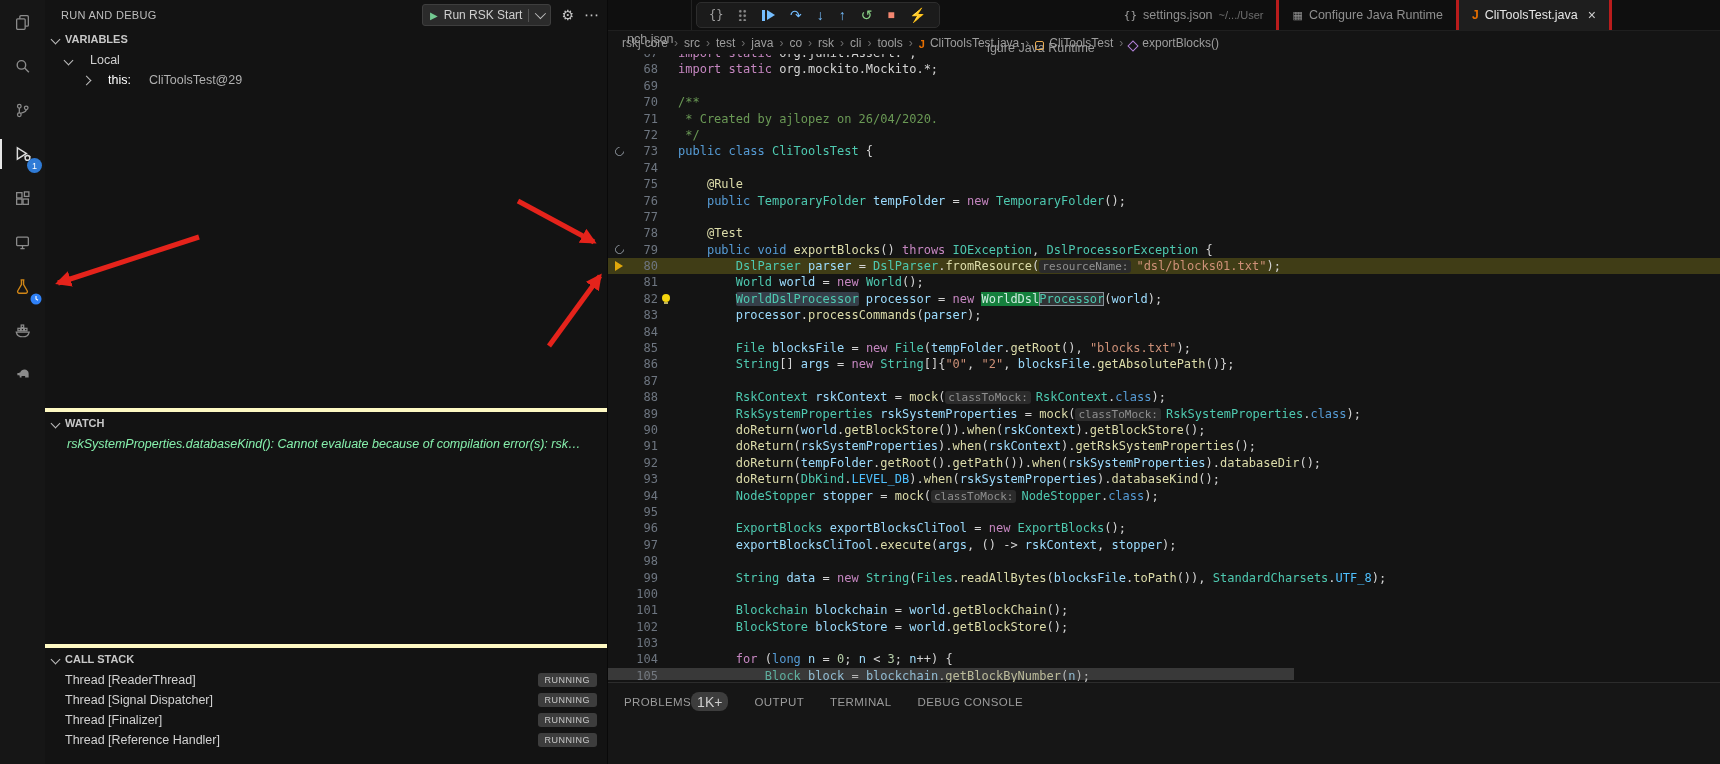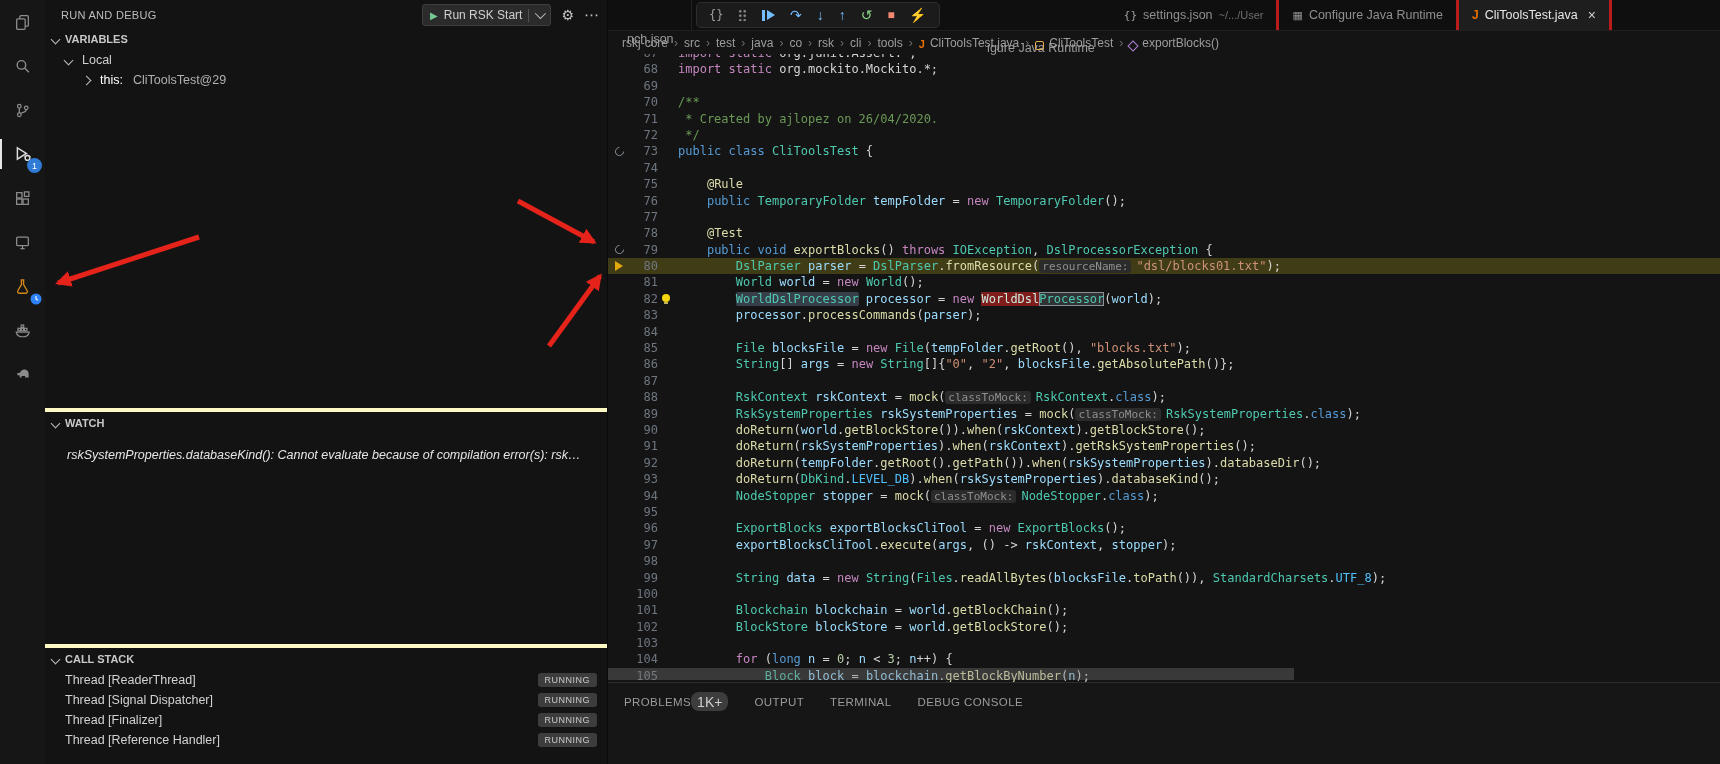--- a/index.html
+++ b/index.html
@@ -24,26 +24,26 @@
   .dd-sep{width:1px;height:13px;background:#525252;}
   .chev-d{width:7px;height:7px;border-right:1.5px solid #bdbdbd;border-bottom:1.5px solid #bdbdbd;
           transform:rotate(45deg) translateY(-2px);}
   .gear{font-size:14px;color:#c5c5c5;}
   .more{font-size:15px;color:#c5c5c5;}
   .sect{position:absolute;left:0;right:0;}
   .sect.watch,.sect.stack{border-top:4px solid #fef9c3;}
   .sect-h{display:flex;align-items:center;gap:6px;height:22px;font-size:11px;font-weight:bold;color:#c8c8c8;padding-left:7px;}
   .tw{width:6px;height:6px;border-right:1.3px solid #bdbdbd;border-bottom:1.3px solid #bdbdbd;transform:rotate(45deg);flex:none;}
   .tw.r{transform:rotate(-45deg);}
-  .row{height:20px;display:flex;align-items:center;gap:10px;font-size:12.5px;color:#cfcfcf;}
+  .row{height:20px;display:flex;align-items:center;gap:18px;font-size:12.5px;color:#cfcfcf;}
   .row.scope{padding-left:20px;}
   .row.varrow{padding-left:38px;}
   .vn{color:#ffffff;}
   .vv{color:#b0b0b0;}
-  .watch-item{margin-top:14px;padding-left:22px;padding-right:10px;font-size:12.5px;color:#e5e5e5;font-style:italic;
+  .watch-item{margin-top:3px;padding-left:22px;padding-right:10px;font-size:12.5px;color:#86efac;font-style:italic;
               white-space:nowrap;overflow:hidden;text-overflow:ellipsis;}
   .cs-row{height:20px;display:flex;align-items:center;padding-left:20px;font-size:12.5px;color:#d2d2d2;}
   .cs-badge{margin-left:auto;margin-right:10px;font-size:9px;letter-spacing:.5px;background:#3d3d3d;color:#c9c9c9;
             padding:2px 7px;border-radius:3px;}
   
   .editor{position:absolute;left:608px;top:0;right:0;height:764px;background:#141414;}
   .tabbar{height:30px;background:#0f0f0f;display:flex;align-items:center;border-bottom:1px solid #1f1f1f;}
   .tabs-left{width:84px;flex:none;display:flex;align-items:center;height:100%;padding-left:6px;
              font-size:12.5px;color:#9b9b9b;border-right:1px solid #232323;box-sizing:border-box;}
   .dbgbar{display:flex;align-items:center;gap:15px;height:24px;padding:0 12px;margin:0 34px 0 4px;
@@ -86,21 +86,21 @@
   .cl.dbg{background:#403d16;}
   .gut{width:50px;flex:none;display:flex;}
   .gm{width:22px;position:relative;display:flex;align-items:center;justify-content:center;}
   .gn{width:28px;text-align:right;color:#6e7681;}
   .lt{padding-left:20px;white-space:pre;color:#d4d4d4;}
   .tk-k{color:#c586c0}.tk-b{color:#569cd6}.tk-t{color:#4ec9b0}.tk-f{color:#dcdcaa}
   .tk-v{color:#9cdcfe}.tk-s{color:#ce9178}.tk-n{color:#b5cea8}.tk-c{color:#6a9955}
   .tk-d{color:#d4d4d4}.tk-a{color:#dcdcaa}.tk-cons{color:#4fc1ff}
   .tk-h{color:#8f8f8f;background:#2b2b2b;border-radius:3px;padding:0 3px;margin-right:5px;font-size:11px;}
   .tk-th{color:#4ec9b0;background:rgba(96,116,140,.45);border-radius:2px;}
-  .tk-tsel{color:#cdeade;background:#7f1d1d;}
+  .tk-tsel{color:#cdeade;background:#15803d;}
   .tk-tbox{color:#4ec9b0;background:rgba(150,158,168,.22);box-shadow:inset 0 0 0 1px #8a9199;}
   .mk-frame{width:7px;height:7px;border:1.8px solid #8a9199;border-radius:50%;
             border-left-color:transparent;transform:rotate(135deg);}
   .mk-arrow{width:0;height:0;border-left:8px solid #e0a80b;border-top:5px solid transparent;border-bottom:5px solid transparent;}
   .mk-bulb{position:absolute;left:54px;top:3px;width:8px;height:8px;border-radius:50%;background:#f5d50e;}
   .mk-bulb::after{content:'';position:absolute;left:2px;top:8px;width:4px;height:2.5px;background:#bdb25e;}
   .hscroll{position:absolute;left:0;top:614px;width:686px;height:12px;background:rgba(125,125,125,.35);}
   
   .panel{position:absolute;left:0;right:0;bottom:0;height:81px;background:#161616;border-top:1px solid #2c2c2c;}
   .pt{display:flex;align-items:center;gap:26px;padding:9px 0 0 16px;font-size:11.5px;letter-spacing:.4px;color:#9b9b9b;}

